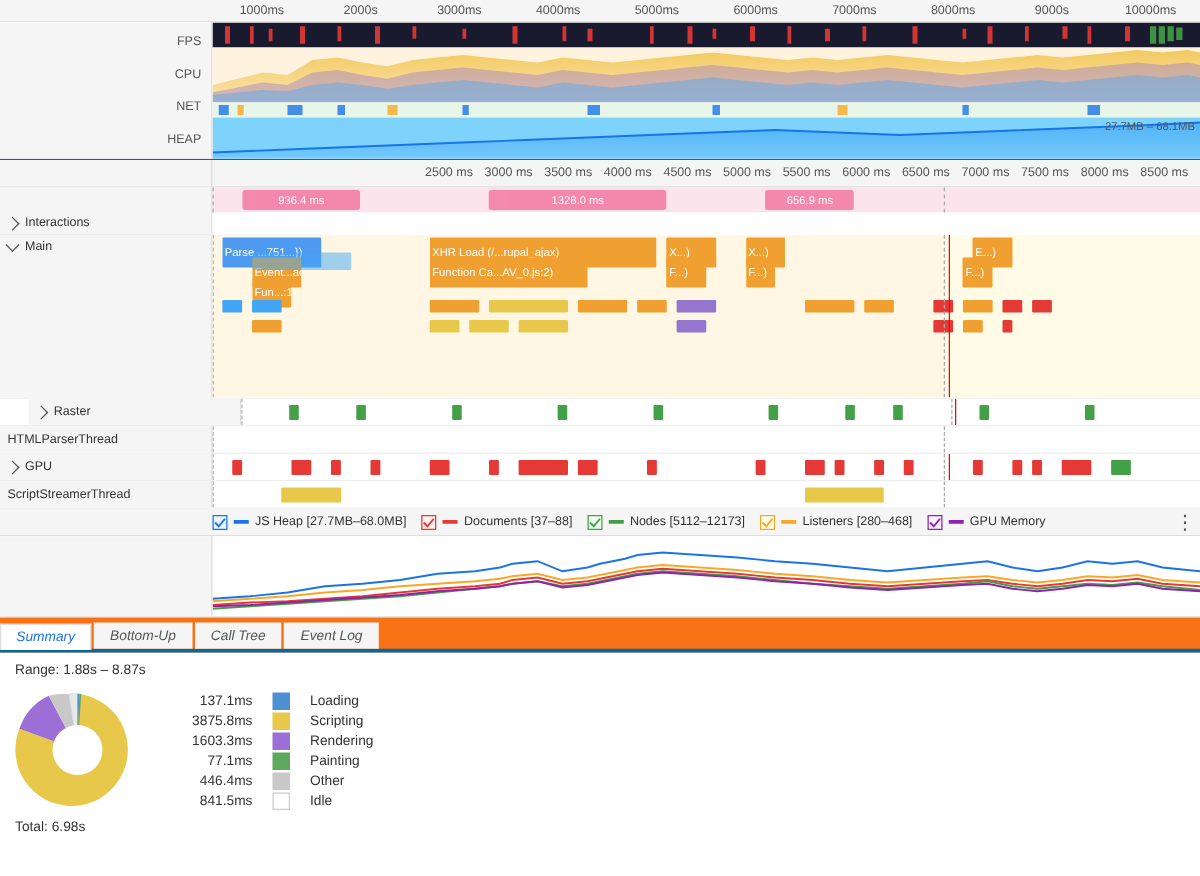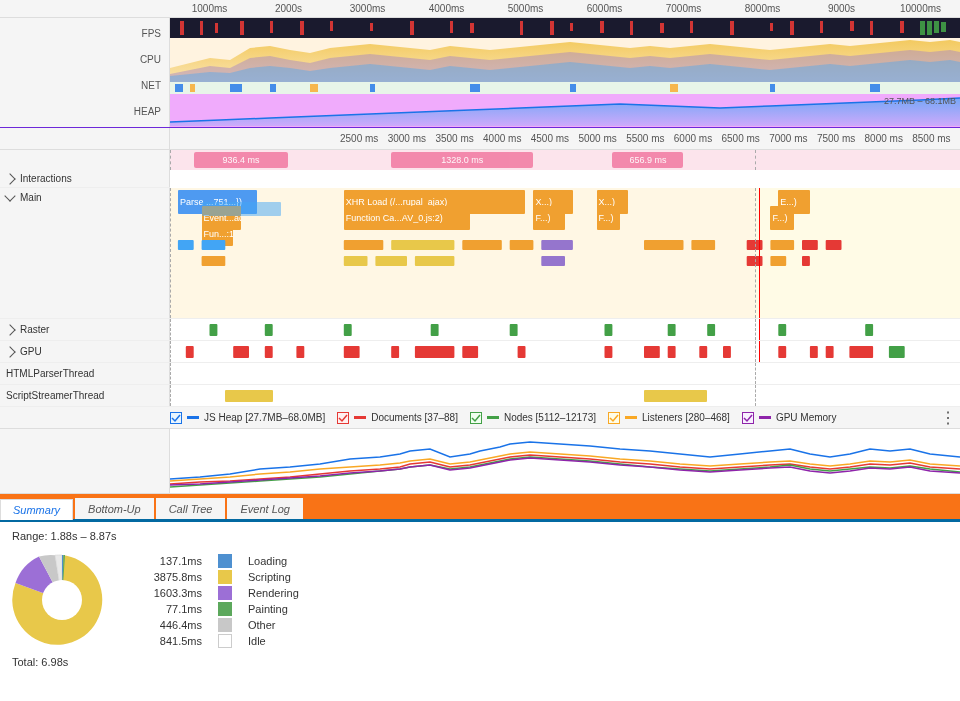--- a/index.html
+++ b/index.html
@@ -368,21 +368,21 @@
         <rect x="140" y="2" width="8" height="8" fill="#f9a825" opacity="0.8"></rect>
         <rect x="200" y="2" width="5" height="8" fill="#1a73e8" opacity="0.8"></rect>
         <rect x="300" y="2" width="10" height="8" fill="#1a73e8" opacity="0.8"></rect>
         <rect x="400" y="2" width="6" height="8" fill="#1a73e8" opacity="0.8"></rect>
         <rect x="500" y="2" width="8" height="8" fill="#f9a825" opacity="0.8"></rect>
         <rect x="600" y="2" width="5" height="8" fill="#1a73e8" opacity="0.8"></rect>
         <rect x="700" y="2" width="10" height="8" fill="#1a73e8" opacity="0.8"></rect>
       </svg>
     </div>
 
-    <div style="height:36px;background:#f0abfc;position:relative;">
+    <div style="height:36px;background:#7dd3fc;position:relative;">
       <svg width="790" height="32" style="position:absolute;left:0;top:0;">
         <defs>
           <linearGradient id="heapGrad" x1="0" x2="0" y1="0" y2="1">
             <stop offset="0%" stop-color="#42a5f5" stop-opacity="0.7"></stop>
             <stop offset="100%" stop-color="#42a5f5" stop-opacity="0.2"></stop>
           </linearGradient>
         </defs>
         <polygon points="0,32 0,28 50,26 100,24 150,22 200,20 250,18 300,16 350,14 400,12 450,10 500,12 550,14 600,12 650,10 700,8 750,6 790,4 790,32" fill="url(#heapGrad)"></polygon>
         <polyline points="0,28 50,26 100,24 150,22 200,20 250,18 300,16 350,14 400,12 450,10 500,12 550,14 600,12 650,10 700,8 750,6 790,4" fill="none" stroke="#1a73e8" stroke-width="1.5"></polyline>
       </svg>
@@ -496,41 +496,51 @@
           <rect x="73%" y="18" width="2%" height="10" fill="#e53935" rx="1"></rect>
           <rect x="76%" y="18" width="2%" height="10" fill="#f0a030" rx="1"></rect>
           <rect x="80%" y="18" width="1%" height="10" fill="#e53935" rx="1"></rect>
         </svg>
       </div>
 
       <div style="position:absolute;left:4%;width:10%;top:14px;height:14px;background:#42a5f5;opacity:0.5;border-radius:1px;"></div>
     </div>
   </div>
 
-  <div class="track-row mini-track" style="height:22px;">
+  <div class="track-row mini-track" style="height:22px;padding-left:23px;">
     <div class="track-label">
       <span class="chevron"></span>
       <span>Raster</span>
     </div>
     <div class="track-content" style="position:relative;">
       <div class="dashed-line" style="left:0%;"></div>
       <div class="dashed-line" style="left:74%;"></div>
       <div class="red-line" style="left:74.5%;"></div>
       <svg width="100%" height="22">
         <rect x="5%" y="5" width="1%" height="12" fill="#43a047" rx="1"></rect>
         <rect x="12%" y="5" width="1%" height="12" fill="#43a047" rx="1"></rect>
         <rect x="22%" y="5" width="1%" height="12" fill="#43a047" rx="1"></rect>
         <rect x="33%" y="5" width="1%" height="12" fill="#43a047" rx="1"></rect>
         <rect x="43%" y="5" width="1%" height="12" fill="#43a047" rx="1"></rect>
         <rect x="55%" y="5" width="1%" height="12" fill="#43a047" rx="1"></rect>
         <rect x="63%" y="5" width="1%" height="12" fill="#43a047" rx="1"></rect>
         <rect x="68%" y="5" width="1%" height="12" fill="#43a047" rx="1"></rect>
         <rect x="77%" y="5" width="1%" height="12" fill="#43a047" rx="1"></rect>
         <rect x="88%" y="5" width="1%" height="12" fill="#43a047" rx="1"></rect>
       </svg>
+    </div>
+  </div>
+
+  <div class="track-row mini-track" style="height:22px;">
+    <div class="track-label">
+      <span>HTMLParserThread</span>
+    </div>
+    <div class="track-content" style="position:relative;">
+      <div class="dashed-line" style="left:0%;"></div>
+      <div class="dashed-line" style="left:74%;"></div>
     </div>
   </div>
 
   <div class="track-row mini-track" style="height:22px;">
     <div class="track-label">
       <span class="chevron"></span>
       <span>GPU</span>
     </div>
     <div class="track-content" style="position:relative;">
       <div class="dashed-line" style="left:0%;"></div>
@@ -550,30 +560,20 @@
         <rect x="60%" y="5" width="2%" height="12" fill="#e53935" rx="1"></rect>
         <rect x="63%" y="5" width="1%" height="12" fill="#e53935" rx="1"></rect>
         <rect x="67%" y="5" width="1%" height="12" fill="#e53935" rx="1"></rect>
         <rect x="70%" y="5" width="1%" height="12" fill="#e53935" rx="1"></rect>
         <rect x="77%" y="5" width="1%" height="12" fill="#e53935" rx="1"></rect>
         <rect x="81%" y="5" width="1%" height="12" fill="#e53935" rx="1"></rect>
         <rect x="83%" y="5" width="1%" height="12" fill="#e53935" rx="1"></rect>
         <rect x="86%" y="5" width="3%" height="12" fill="#e53935" rx="1"></rect>
         <rect x="91%" y="5" width="2%" height="12" fill="#43a047" rx="1"></rect>
       </svg>
-    </div>
-  </div>
-
-  <div class="track-row mini-track" style="height:22px;">
-    <div class="track-label">
-      <span>HTMLParserThread</span>
-    </div>
-    <div class="track-content" style="position:relative;">
-      <div class="dashed-line" style="left:0%;"></div>
-      <div class="dashed-line" style="left:74%;"></div>
     </div>
   </div>
 
   <div class="track-row mini-track" style="height:22px;">
     <div class="track-label">
       <span>ScriptStreamerThread</span>
     </div>
     <div class="track-content" style="position:relative;">
       <div class="dashed-line" style="left:0%;"></div>
       <div class="dashed-line" style="left:74%;"></div>

